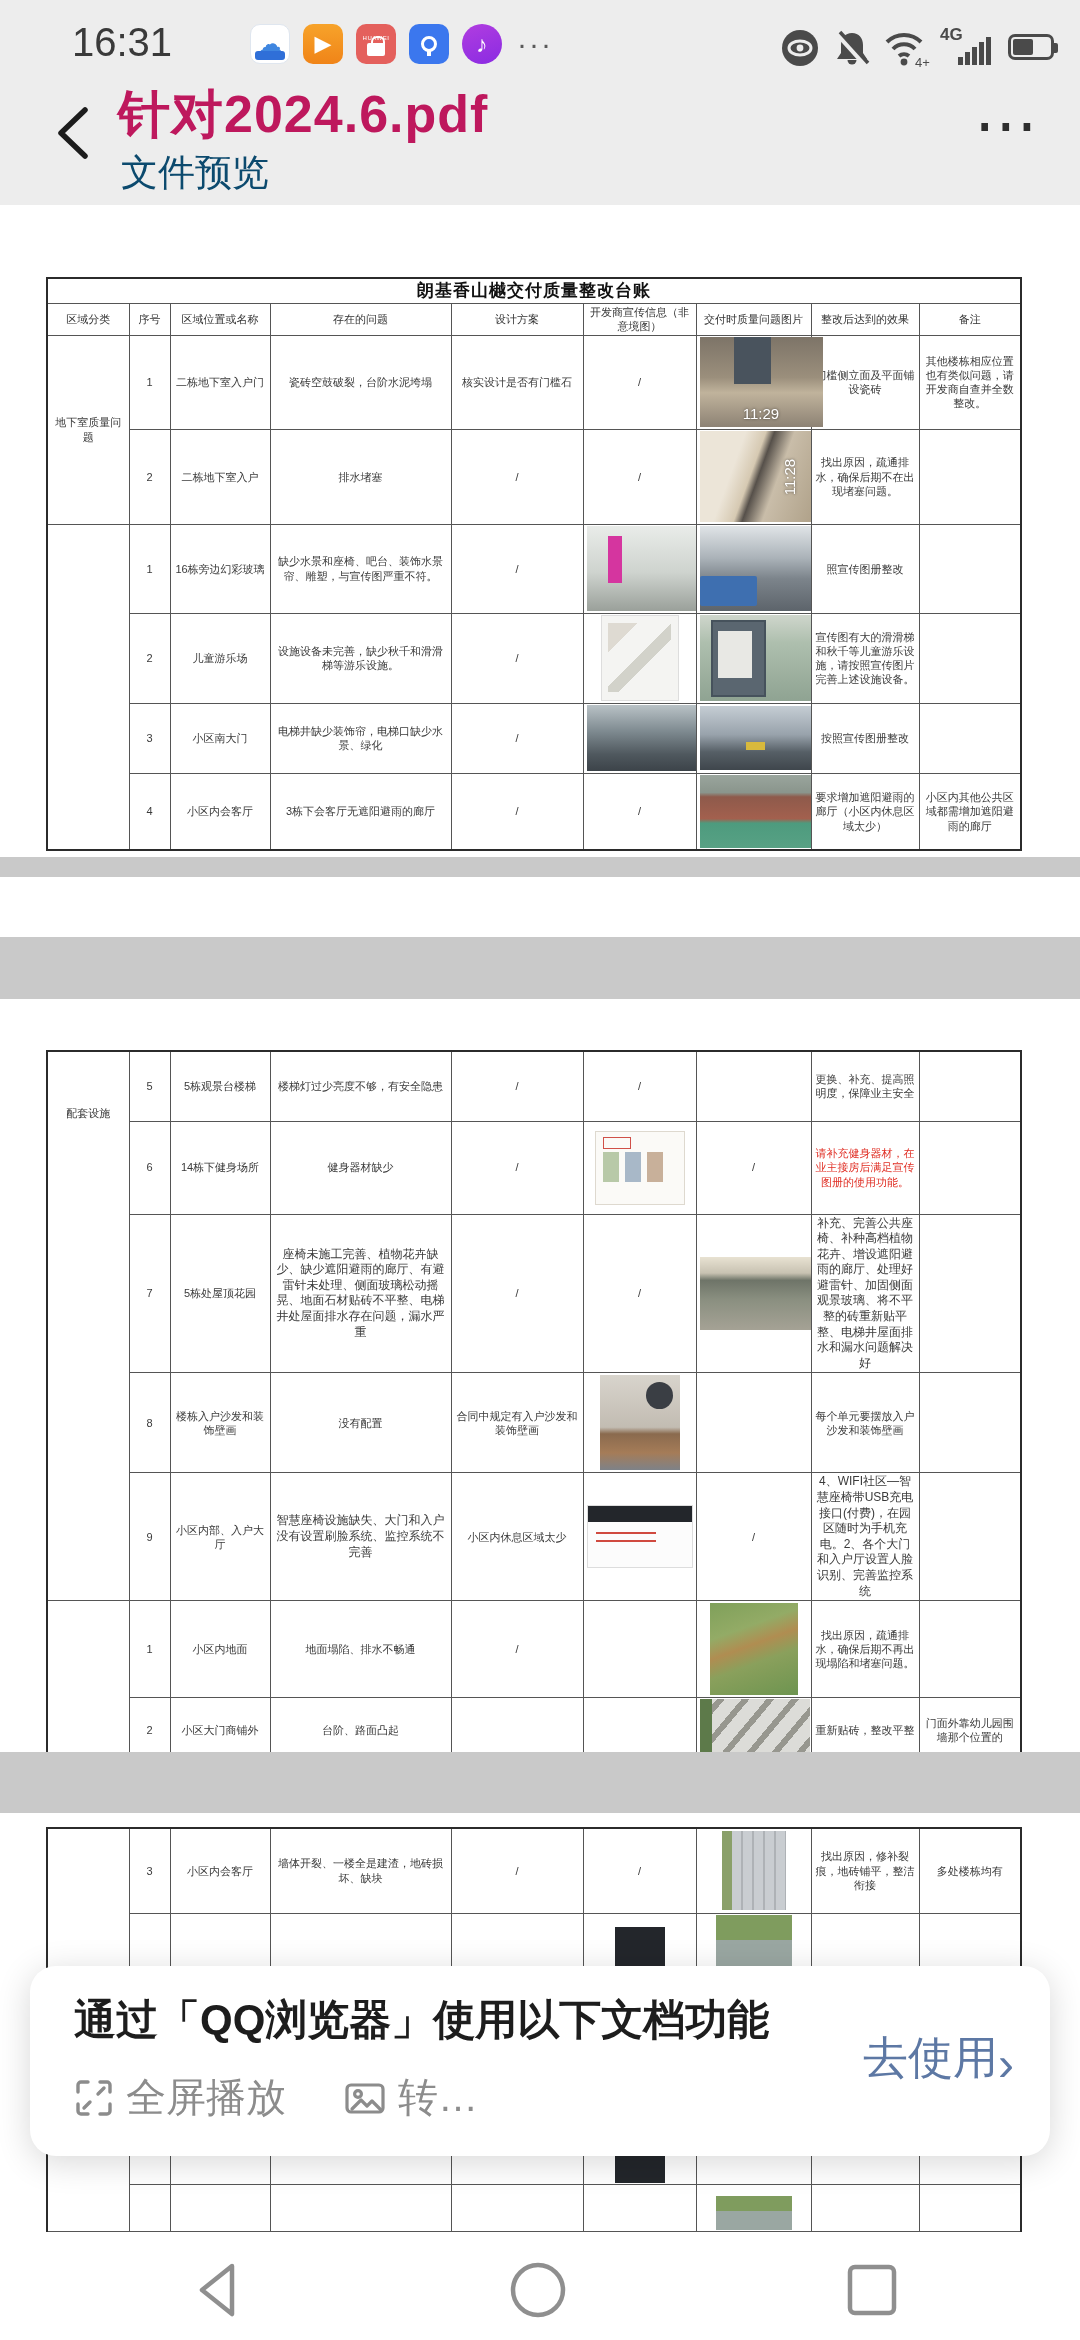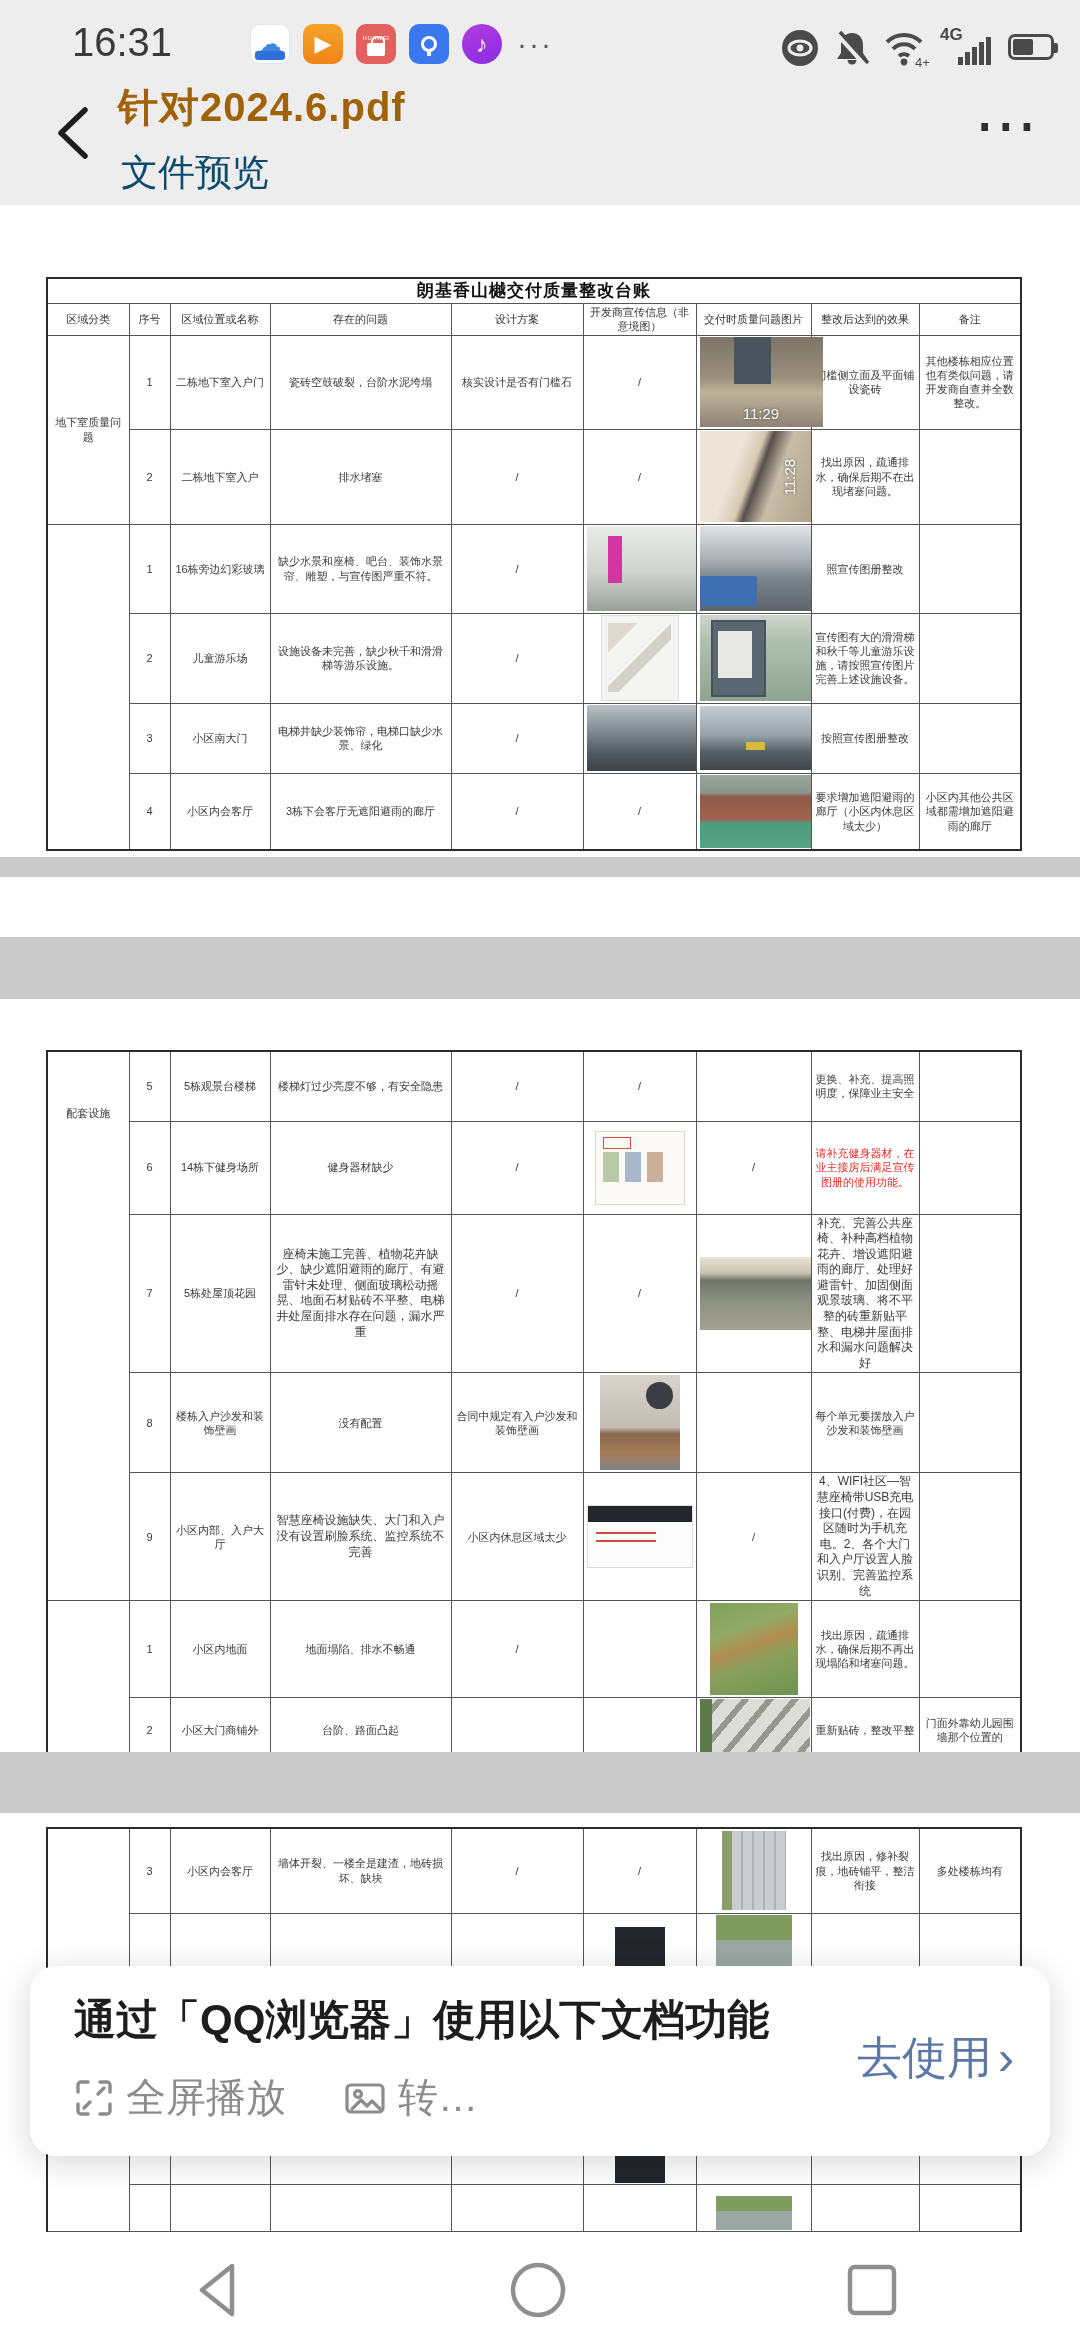--- a/index.html
+++ b/index.html
@@ -28,21 +28,21 @@
 #app-music .cg{color:#fff;font-size:23px}
 .sb-ovf{color:#5a5a5a;font-size:30px;letter-spacing:2px;margin-left:2px}
 .sb-right{position:absolute;right:26px;top:24px;display:flex;gap:10px;align-items:center;height:46px}
 .batt{width:46px;height:26px;border:3px solid #4a4a4a;border-radius:7px;position:relative;background:#ededed}
 .batt::after{content:"";position:absolute;right:-7px;top:6px;width:4px;height:10px;background:#4a4a4a;border-radius:0 2px 2px 0}
 .batt .fill{position:absolute;left:2px;top:2px;bottom:2px;width:50%;background:#4a4a4a;border-radius:2px}
 
 
 #header{position:absolute;left:0;top:92px;width:1080px;height:113px;background:#ededed}
 .h-back{position:absolute;left:44px;top:6px;width:60px;height:70px;display:flex;align-items:center;justify-content:center}
-.h-title{position:absolute;left:118px;top:-12px;font-size:40px;font-weight:600;color:#a16207;letter-spacing:1px}
+.h-title{position:absolute;left:118px;top:-12px;font-size:52px;font-weight:600;color:#be185d;letter-spacing:1px}
 .h-sub{position:absolute;left:121px;top:56px;font-size:37px;color:#0c4a6e}
 .h-menu{position:absolute;right:42px;top:-4px;font-size:64px;color:#2e2e2e}
 
 
 #content{position:absolute;left:0;top:205px;width:1080px;height:2135px;background:#fff}
 .band{position:absolute;left:0;width:1080px;background:#c9c9c9}
 #band1{top:652px;height:20px}
 #band2{top:732px;height:62px}
 #band3{top:1547px;height:61px}
 
@@ -99,21 +99,21 @@
   background:repeating-linear-gradient(90deg,transparent 0 9px,#aeb2b6 9px 11px)}
 .ph-dark{background:#23262b}
 .ph-green{background:linear-gradient(180deg,#7f9c5e 0 45%,#9aa7a2 45% 100%)}
 
 
 #sheet{position:absolute;left:30px;top:1966px;width:1020px;height:190px;background:#fff;border-radius:26px;
        box-shadow:0 6px 34px rgba(0,0,0,.16);z-index:20}
 .sh-title{position:absolute;left:44px;top:26px;font-size:42px;font-weight:600;color:#1d1d1d}
 .sh-actions{position:absolute;left:44px;top:104px;display:flex;gap:58px;align-items:center}
 .sh-act{display:flex;align-items:center;gap:12px;color:#8c8c8c;font-size:40px}
-.sh-cta{position:absolute;right:36px;top:62px;display:flex;align-items:center;gap:6px;font-size:45px;color:#5d78a4}
+.sh-cta{position:absolute;right:36px;top:62px;display:flex;align-items:flex-end;font-size:45px;color:#5d78a4}
 .sh-cta .ar{font-size:48px;line-height:1}
 
 
 #nav{position:absolute;left:0;top:2232px;width:1080px;height:108px;background:#fff;z-index:5}
 .nv{position:absolute;top:28px;width:60px;height:60px;display:flex;align-items:center;justify-content:center}
 #nav-back{left:190px}#nav-home{left:508px}#nav-recent{left:842px}
 </style>
 </head>
 <body>
 

